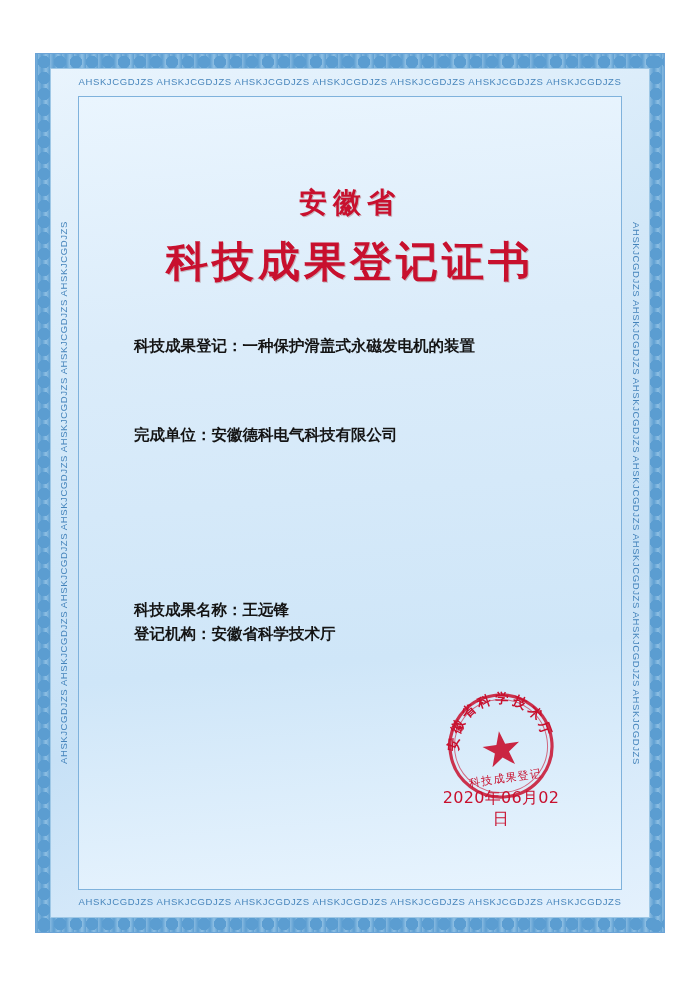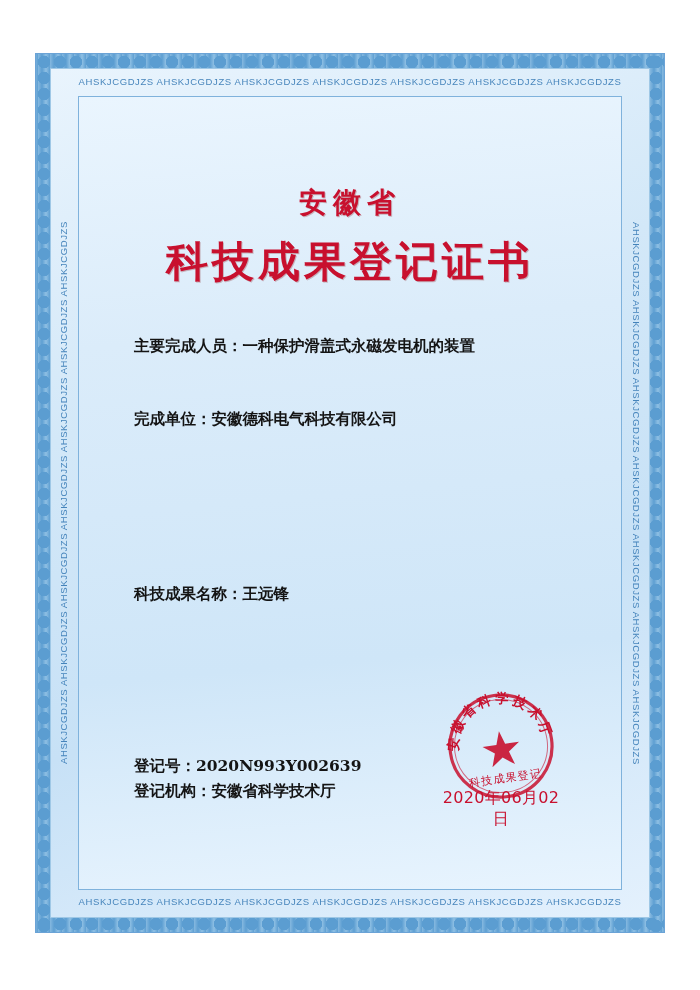--- a/index.html
+++ b/index.html
@@ -158,21 +158,21 @@
 
   .field-row {
     color: #141414;
     font-family: "DejaVu Serif", serif;
     font-size: 15.5px;
     font-weight: bold;
     padding-left: 38px;
     line-height: 1.6;
   }
   .row-name  { margin-top: 44px; }
-  .row-unit  { margin-top: 48px; }
+  .row-unit  { margin-top: 64px; }
   .row-staff { margin-top: 150px; }
   .row-regno { margin-top: 148px; }
   .row-org   { }
 
   .field-label { }
   .field-value { }
 
   
   .seal {
     position: absolute;
@@ -226,34 +226,31 @@
     <div class="guilloche-band gb-right">AHSKJCGDJZS AHSKJCGDJZS AHSKJCGDJZS AHSKJCGDJZS AHSKJCGDJZS AHSKJCGDJZS AHSKJCGDJZS</div>
 
     <div class="inner-line"></div>
 
     <div class="content">
 
       <div class="title-line1">安徽省</div>
       <div class="title-line2">科技成果登记证书</div>
 
       <div class="field-row row-name">
-        <span class="field-label">主要完成人员：</span><span class="field-value">一种保护滑盖式永磁发电机的装置</span>
+        <span class="field-label">科技成果登记：</span><span class="field-value">一种保护滑盖式永磁发电机的装置</span>
       </div>
 
       <div class="field-row row-unit">
         <span class="field-label">完成单位：</span><span class="field-value">安徽德科电气科技有限公司</span>
       </div>
 
       <div class="field-row row-staff">
         <span class="field-label">科技成果名称：</span><span class="field-value">王远锋</span>
       </div>
 
-      <div class="field-row row-regno">
-        <span class="field-label">登记号：</span><span class="field-value">2020N993Y002639</span>
-      </div>
 
       <div class="field-row row-org">
         <span class="field-label">登记机构：</span><span class="field-value">安徽省科学技术厅</span>
       </div>
 
       <div class="seal">
         <svg width="130" height="130" viewBox="0 0 130 130" aria-hidden="true">
           <g transform="rotate(-8 65 62)">
             <circle cx="65" cy="62" r="51" fill="none" stroke="#c8102e" stroke-width="3.2" opacity="0.85"></circle>
             <circle cx="65" cy="62" r="46.5" fill="none" stroke="#c8102e" stroke-width="1" opacity="0.6"></circle>

